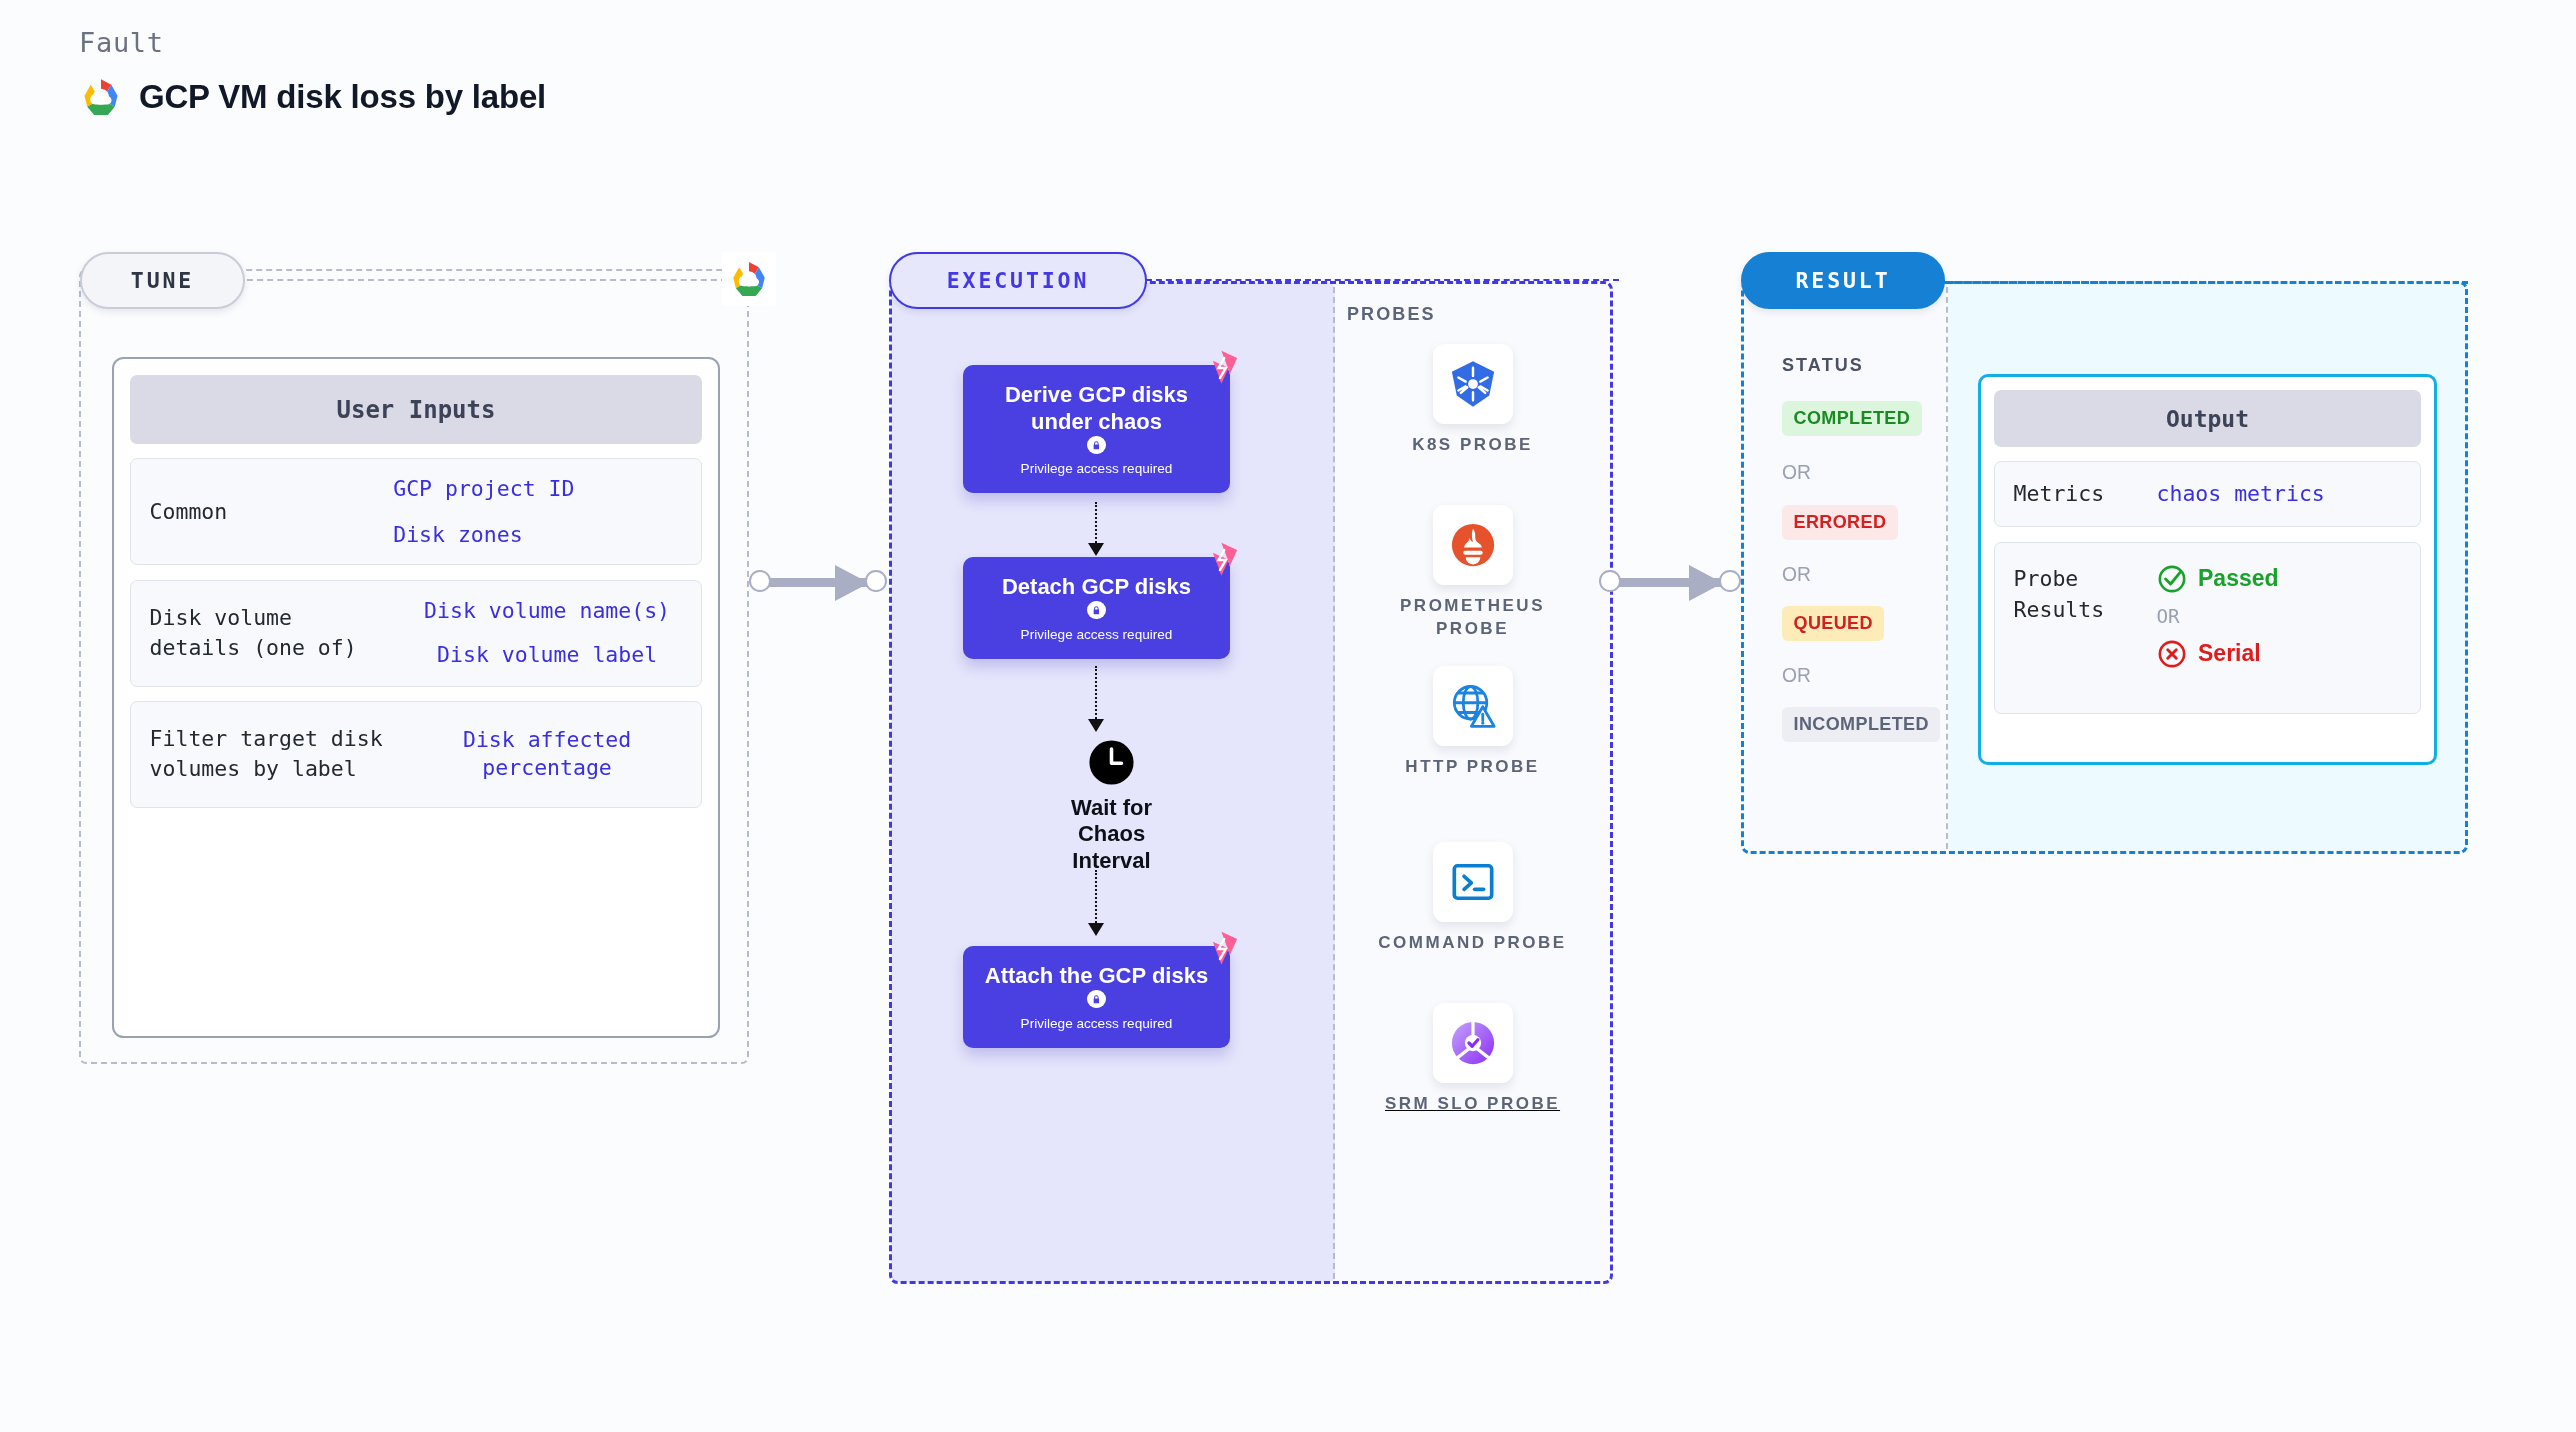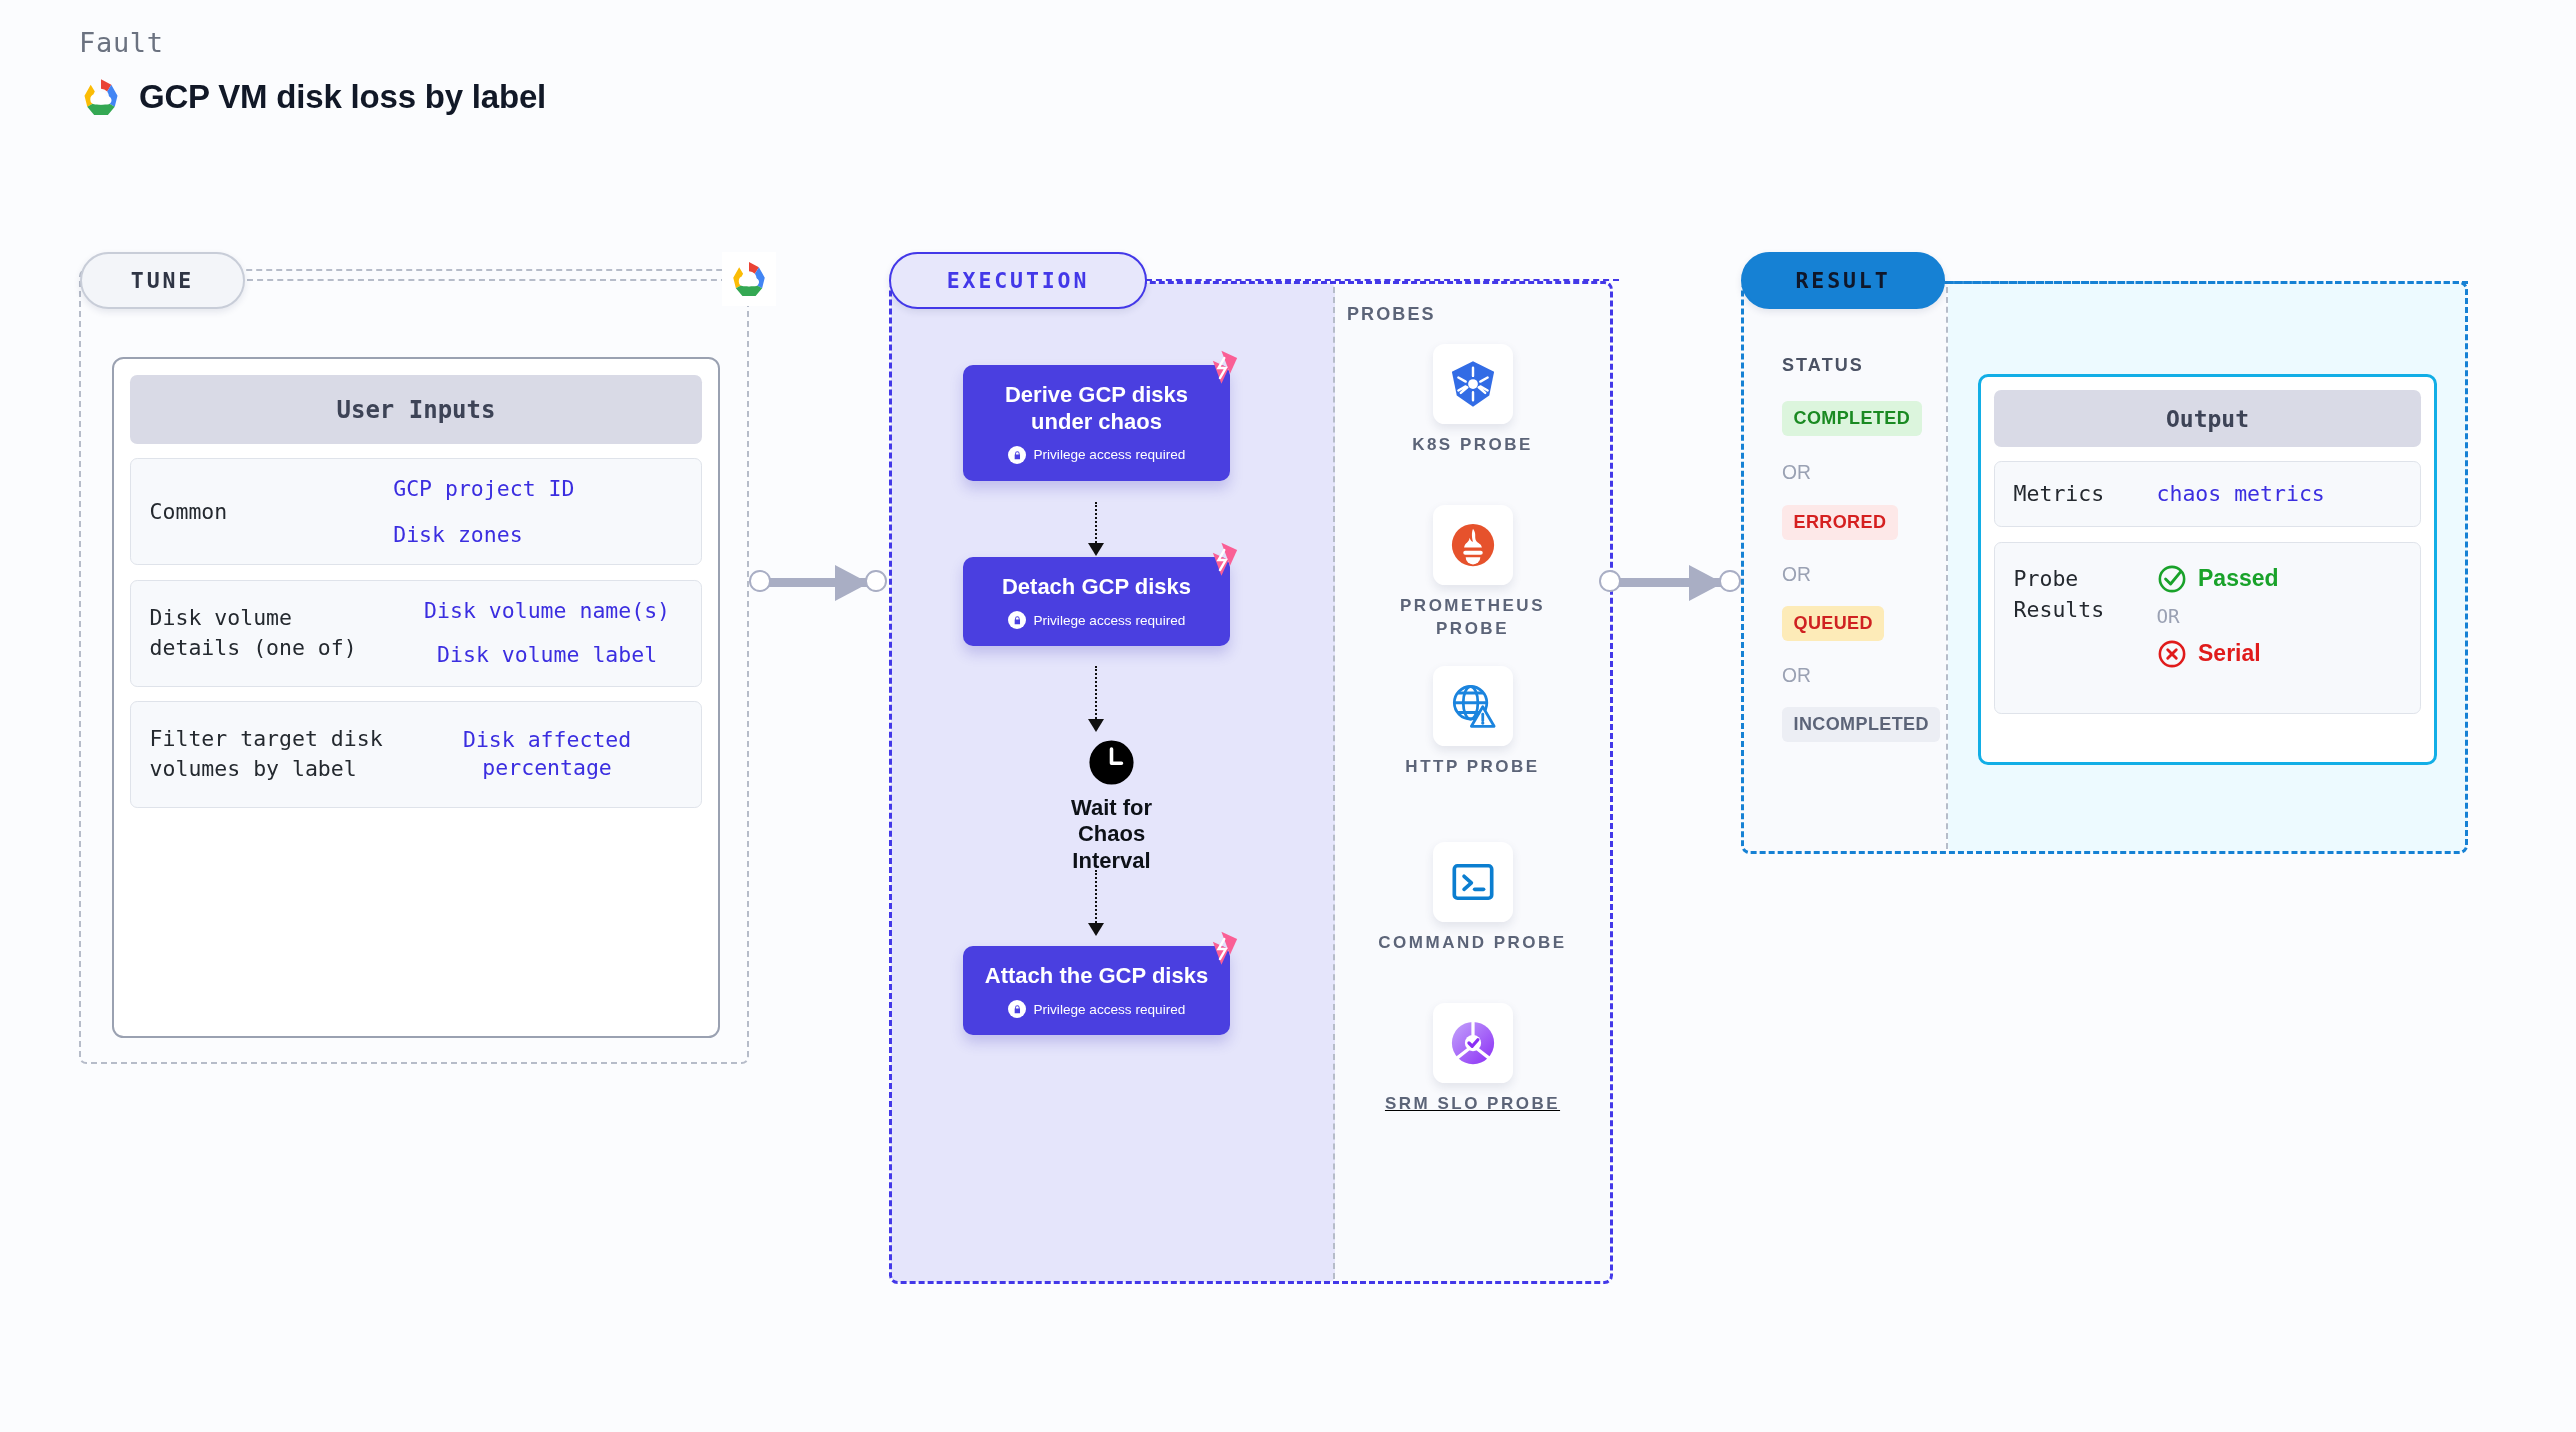--- a/index.html
+++ b/index.html
@@ -58,21 +58,21 @@
   #probes-fill{position:absolute;left:1335px;top:283px;width:275px;height:999px;background:#f9fafd;border-radius:6.4px;}
   #exec-divider{position:absolute;left:1333px;top:287px;width:0;height:992px;border-left:2.1px dashed #b6bcc9;}
   #exec-pill{left:889px;top:252px;width:258px;height:57px;background:#e7e7fb;
     border:2.9px solid #4338e8;color:#4338e8;font-size:21.5px;}
   #exec-dash{position:absolute;left:1146px;top:279px;width:473px;height:0;border-top:2.9px dashed #4338e8;}
 
   .node{position:absolute;width:267px;background:#4a3fe0;border-radius:10px;color:#fff;
     box-shadow:0 7.2px 13px rgba(70,60,190,.22);box-sizing:border-box;
     padding:17px 13px;text-align:center;}
   .node-title{font-size:22px;font-weight:bold;line-height:1.22;}
-  .node-sub{margin-top:10px;display:flex;align-items:center;justify-content:center;gap:7.2px;font-size:13.6px;}
+  .node-sub{display:flex;align-items:center;justify-content:center;gap:7.2px;font-size:13.6px;flex-direction:column;}
   .lock{width:18.6px;height:18.6px;border-radius:50%;background:#fff;display:flex;align-items:center;justify-content:center;}
   .lock svg{width:10.7px;height:10.7px;display:block;}
   .flash{position:absolute;right:-10px;top:-17px;width:40px;height:40px;}
   .flash svg{width:100%;height:100%;display:block;}
 
   .vdash{position:absolute;width:0;border-left:2.9px dotted #111;}
   .varrow{position:absolute;width:0;height:0;border-left:8px solid transparent;border-right:8px solid transparent;border-top:13px solid #111;}
 
   #clock-wrap{position:absolute;left:1050px;top:739px;width:123px;text-align:center;}
   #clock{width:47px;height:47px;margin:0 auto;}
@@ -85,21 +85,21 @@
     box-shadow:0 4.3px 10px rgba(40,50,90,.10);display:flex;align-items:center;justify-content:center;}
   .probe-icon svg{width:52px;height:52px;display:block;}
   .probe-label{margin-top:10px;font-size:17px;font-weight:bold;color:#5c6478;letter-spacing:2.5px;line-height:1.35;}
 
   
   #result-outer{left:1741px;top:281px;width:727px;height:573px;
     border:3.6px dashed #1681d4;border-radius:8.6px;background:transparent;}
   #result-left-fill{position:absolute;left:1743px;top:283px;width:204px;height:569px;background:#f9fafd;border-radius:6.4px;}
   #result-right-fill{position:absolute;left:1948px;top:283px;width:519px;height:569px;background:#edfaff;border-radius:6.4px;}
   #result-divider{position:absolute;left:1946px;top:287px;width:0;height:562px;border-left:2.1px dashed #b6bcc9;}
-  #result-pill{left:1741px;top:252px;width:204px;height:57px;background:#1681d4;border:2.1px solid #1681d4;color:#0f172a;font-size:21.5px;}
+  #result-pill{left:1741px;top:252px;width:204px;height:57px;background:#1681d4;border:2.1px solid #1681d4;color:#ffffff;font-size:21.5px;}
   #result-dash{position:absolute;left:1945px;top:281px;width:523px;height:0;border-top:3.6px dashed #1681d4;}
 
   #status-label{position:absolute;left:1782px;top:355px;font-size:18px;font-weight:bold;color:#4b5264;letter-spacing:2.1px;}
   .badge{position:absolute;left:1782px;border-radius:5.7px;display:flex;align-items:center;justify-content:center;
     font-size:18px;font-weight:bold;letter-spacing:0.4px;padding:7.2px 11.5px;box-sizing:border-box;}
   .orword{position:absolute;left:1782px;font-size:19.3px;color:#9aa1b3;}
 
   #output-card{position:absolute;left:1978px;top:374px;width:459px;height:391px;background:#fff;
     border:3.6px solid #12aee6;border-radius:10px;box-sizing:border-box;padding:13px;}
   .pr-line{display:flex;align-items:center;gap:11.5px;}

